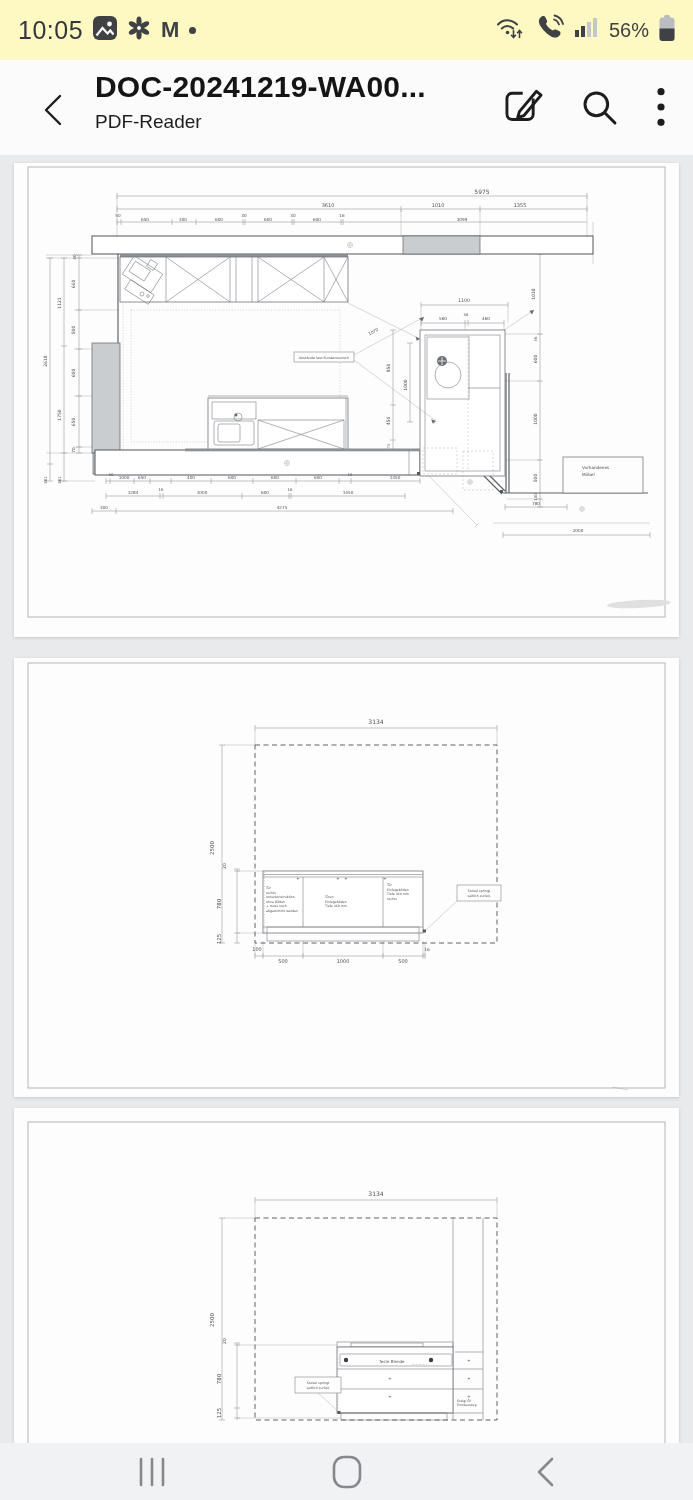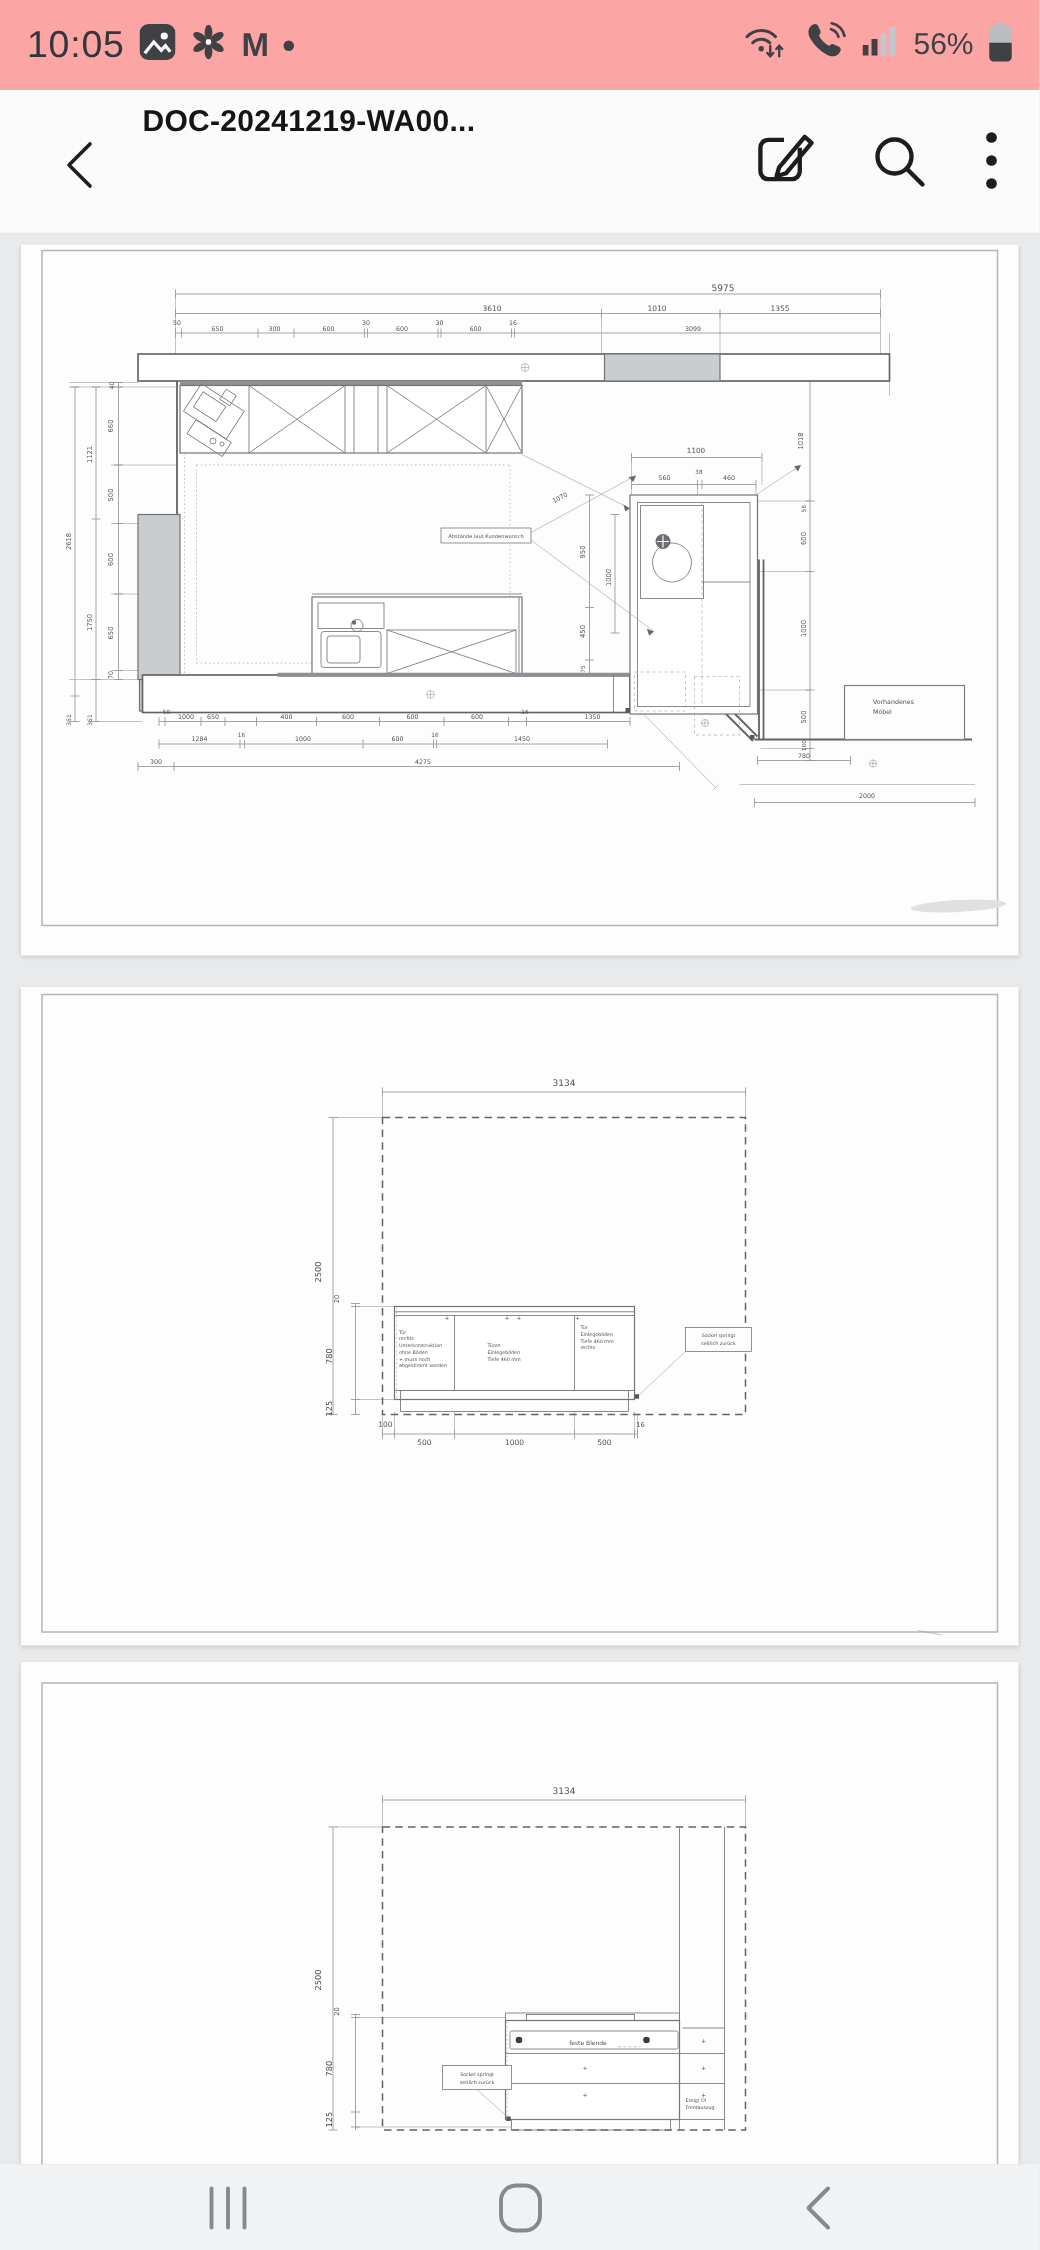--- a/index.html
+++ b/index.html
@@ -2,32 +2,32 @@
 <html><head>
 <meta charset="utf-8">
 <style>
   html,body{margin:0;padding:0;}
   body{
     width:693px;height:1500px;position:relative;overflow:hidden;
     background:#e9eaeb;font-family:"Liberation Sans","DejaVu Sans",sans-serif;
     -webkit-font-smoothing:antialiased;
   }
   
-  .statusbar{position:absolute;top:0;left:0;width:693px;height:60px;background:#fca5a5;
+  .statusbar{position:absolute;top:0;left:0;width:693px;height:60px;background:#fef9c3;
     display:flex;align-items:center;justify-content:space-between;padding:0 18px;box-sizing:border-box;}
   .sb-left,.sb-right{display:flex;align-items:center;gap:10px;}
   .sb-time{font-size:25px;color:#33373b;letter-spacing:.5px;}
   .sb-gmail{font-size:22px;font-weight:bold;color:#3f4145;line-height:1;}
   .sb-dot{width:7px;height:7px;border-radius:50%;background:#3f4145;}
   .sb-batt-label{font-size:20px;color:#3f4145;}
   
   .appbar{position:absolute;top:60px;left:0;width:693px;height:95px;background:#fbfbfb;}
   .ab-back{position:absolute;left:38px;top:28px;width:34px;height:44px;}
   .ab-titles{position:absolute;left:95px;top:10px;width:370px;}
-  .ab-title{font-size:20px;font-weight:bold;color:#151515;white-space:nowrap;letter-spacing:.2px;}
+  .ab-title{font-size:30px;font-weight:bold;color:#151515;white-space:nowrap;letter-spacing:.2px;}
   .ab-sub{font-size:19px;color:#1d1d1d;margin-top:7px;}
   .ab-actions{position:absolute;right:24px;top:24px;display:flex;gap:34px;align-items:center;}
   
   .page{position:absolute;left:14px;width:665px;background:#fdfdfd;box-shadow:0 1px 3px rgba(0,0,0,.16);}
   #page1{top:163px;height:474px;}
   #page2{top:658px;height:439px;}
   #page3{top:1108px;height:335px;}
   .page svg{display:block;width:100%;height:100%;}
   svg text{fill:#4e5256;font-family:"DejaVu Sans","Liberation Sans",sans-serif;}
   .frame{fill:none;stroke:#b5b5b5;stroke-width:1;}
@@ -117,20 +117,21 @@
 </div>
 
 <div class="appbar">
   <div class="ab-back">
     <svg width="34" height="44" viewBox="0 0 34 44" fill="none" stroke="#1d1d1d" stroke-width="2.4" stroke-linecap="round" stroke-linejoin="round">
         <path d="M22,8 L8,22 L22,36"></path>
       </svg>
   </div>
   <div class="ab-titles">
     <div class="ab-title">DOC-20241219-WA00...</div>
+    <div class="ab-sub">PDF-Reader</div>
   </div>
   <div class="ab-actions">
     <span>
       <svg width="42" height="46" viewBox="0 0 32 34" fill="none" stroke="#1d1d1d" stroke-width="2.2" stroke-linejoin="round">
         <path d="M23,10.5v12a4,4 0 0 1 -4,4h-12a4,4 0 0 1 -4,-4v-12a4,4 0 0 1 4,-4h8"></path>
         <path d="M12.5,20.5 L25.5,5 l3.5,3 -13,15.5 -4.8,1.5z"></path>
       </svg>
     </span>
     <span>
       <svg width="40" height="44" viewBox="0 0 30 32" fill="none" stroke="#1d1d1d" stroke-width="2.2">

